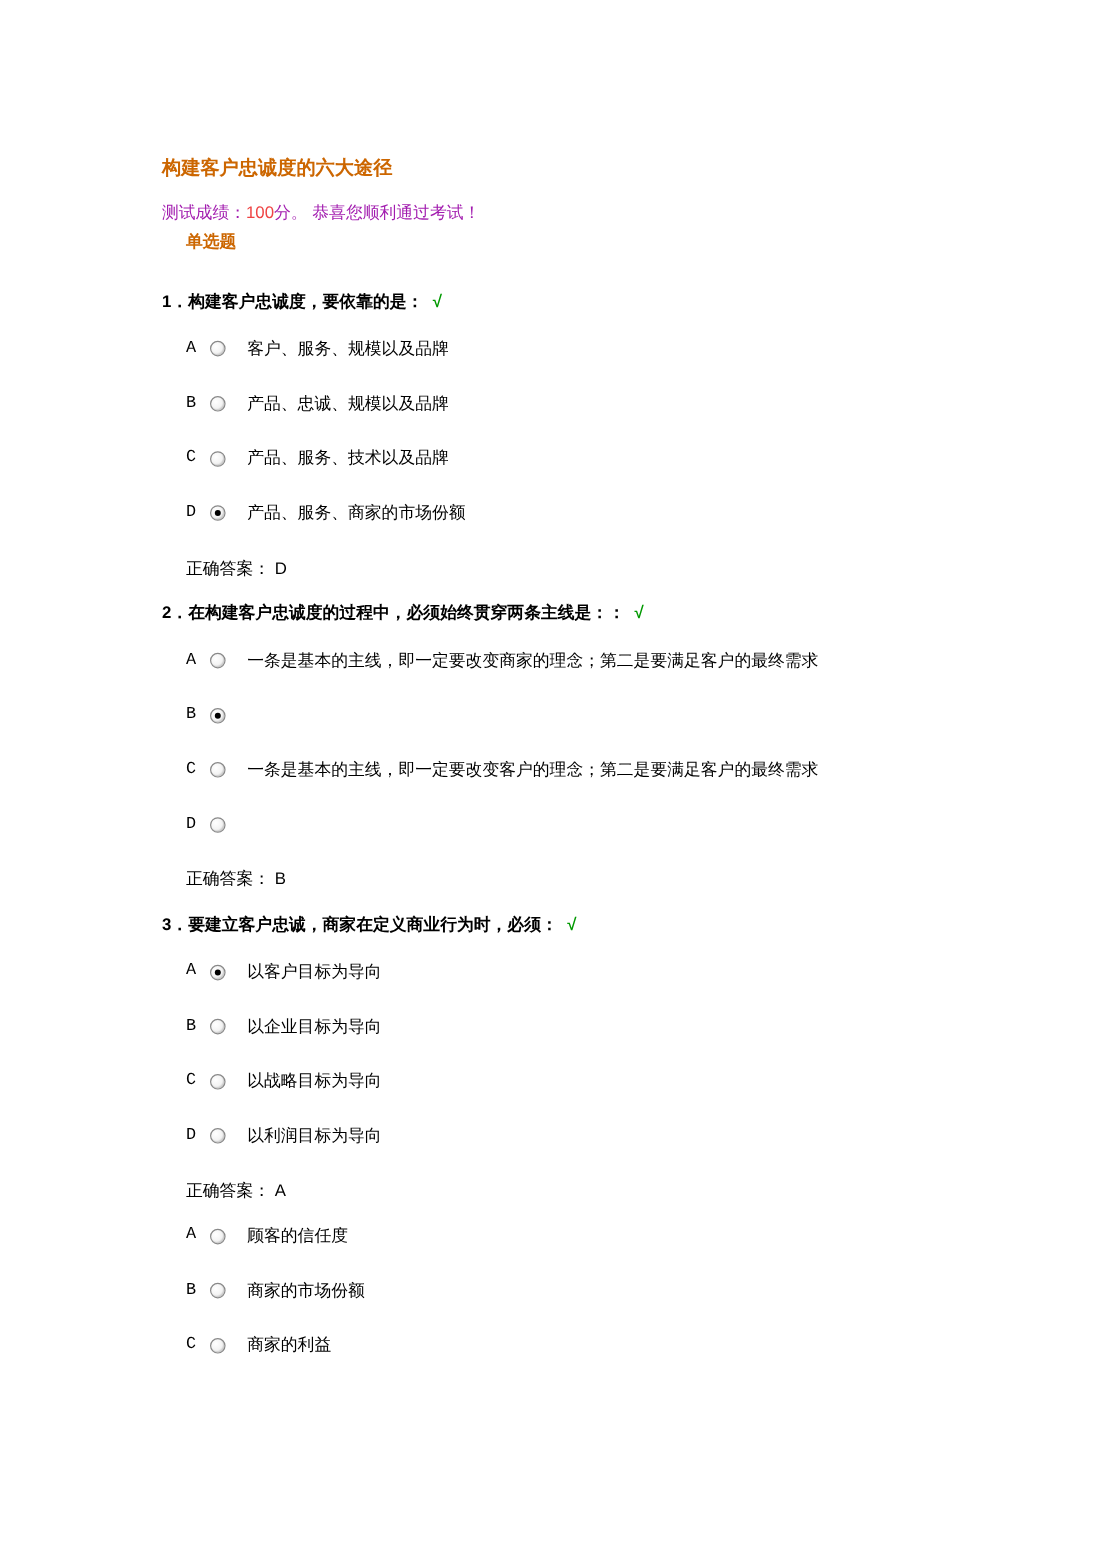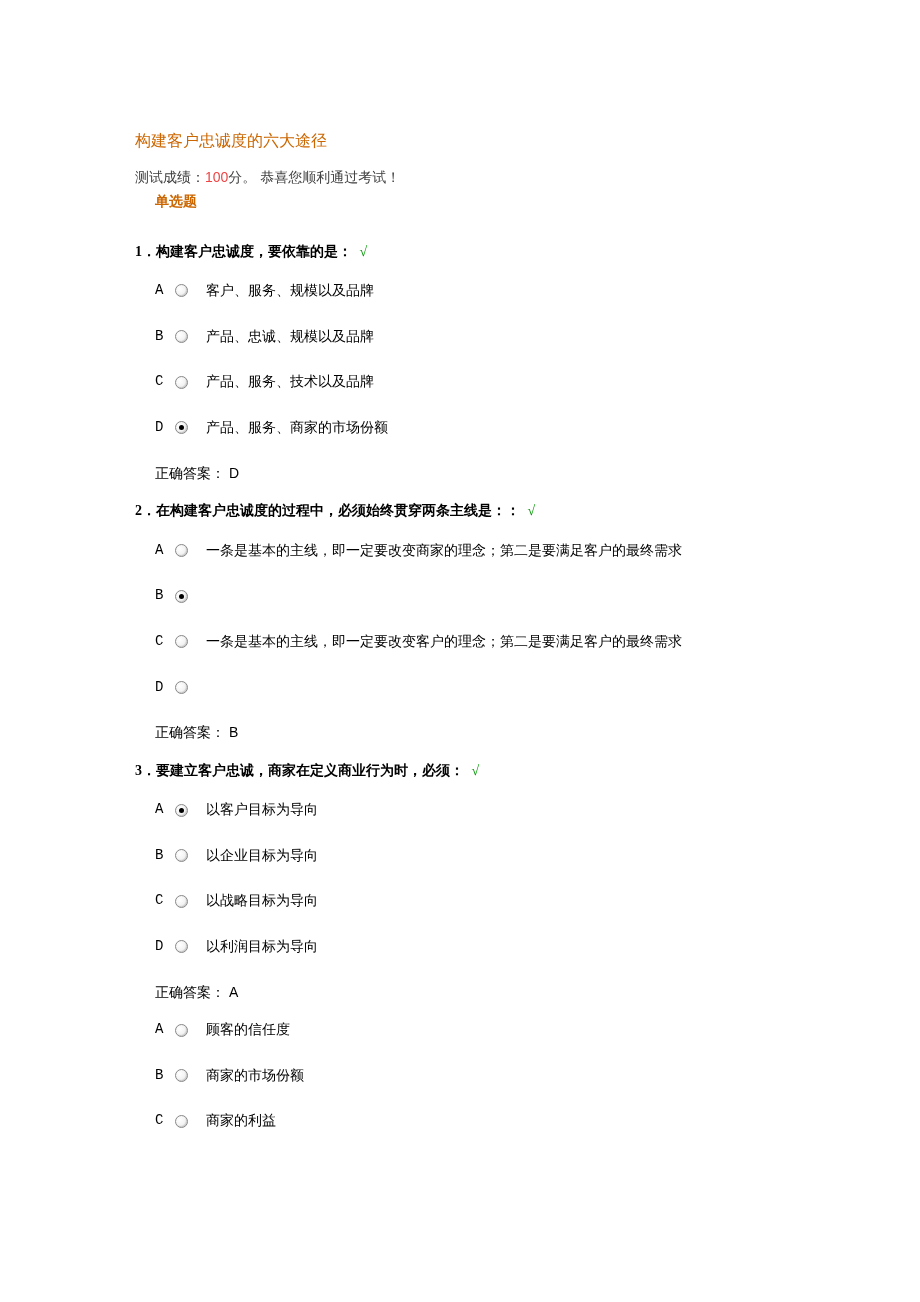--- a/index.html
+++ b/index.html
@@ -8,41 +8,40 @@
       font-size: 14px;
       background: #fff;
       padding: 130px 0 60px 135px;
       width: 920px;
       color: #000;
       line-height: 1.4;
     }
     .title {
       color: #CC6600;
       font-size: 16px;
-      font-weight: normal;
+      font-weight: bold;
       margin-bottom: 16px;
     }
     .score-line {
       margin-bottom: 4px;
     }
-    .score-label { color: #404040; }
+    .score-label { color: #a21caf; }
     .score-val { color: #ef4444; }
     .section-label {
       color: #CC6600;
       font-weight: bold;
       margin-bottom: 30px;
       margin-left: 20px;
     }
     .question {
       margin-bottom: 12px;
     }
     .q-text {
       font-weight: bold;
       margin-bottom: 20px;
-      font-family: Liberation Serif, serif;
     }
     .check {
       color: #009900;
       font-weight: bold;
       margin-left: 4px;
     }
     .opt {
       margin: 0 0 26px 20px;
       display: flex;
       align-items: center;

